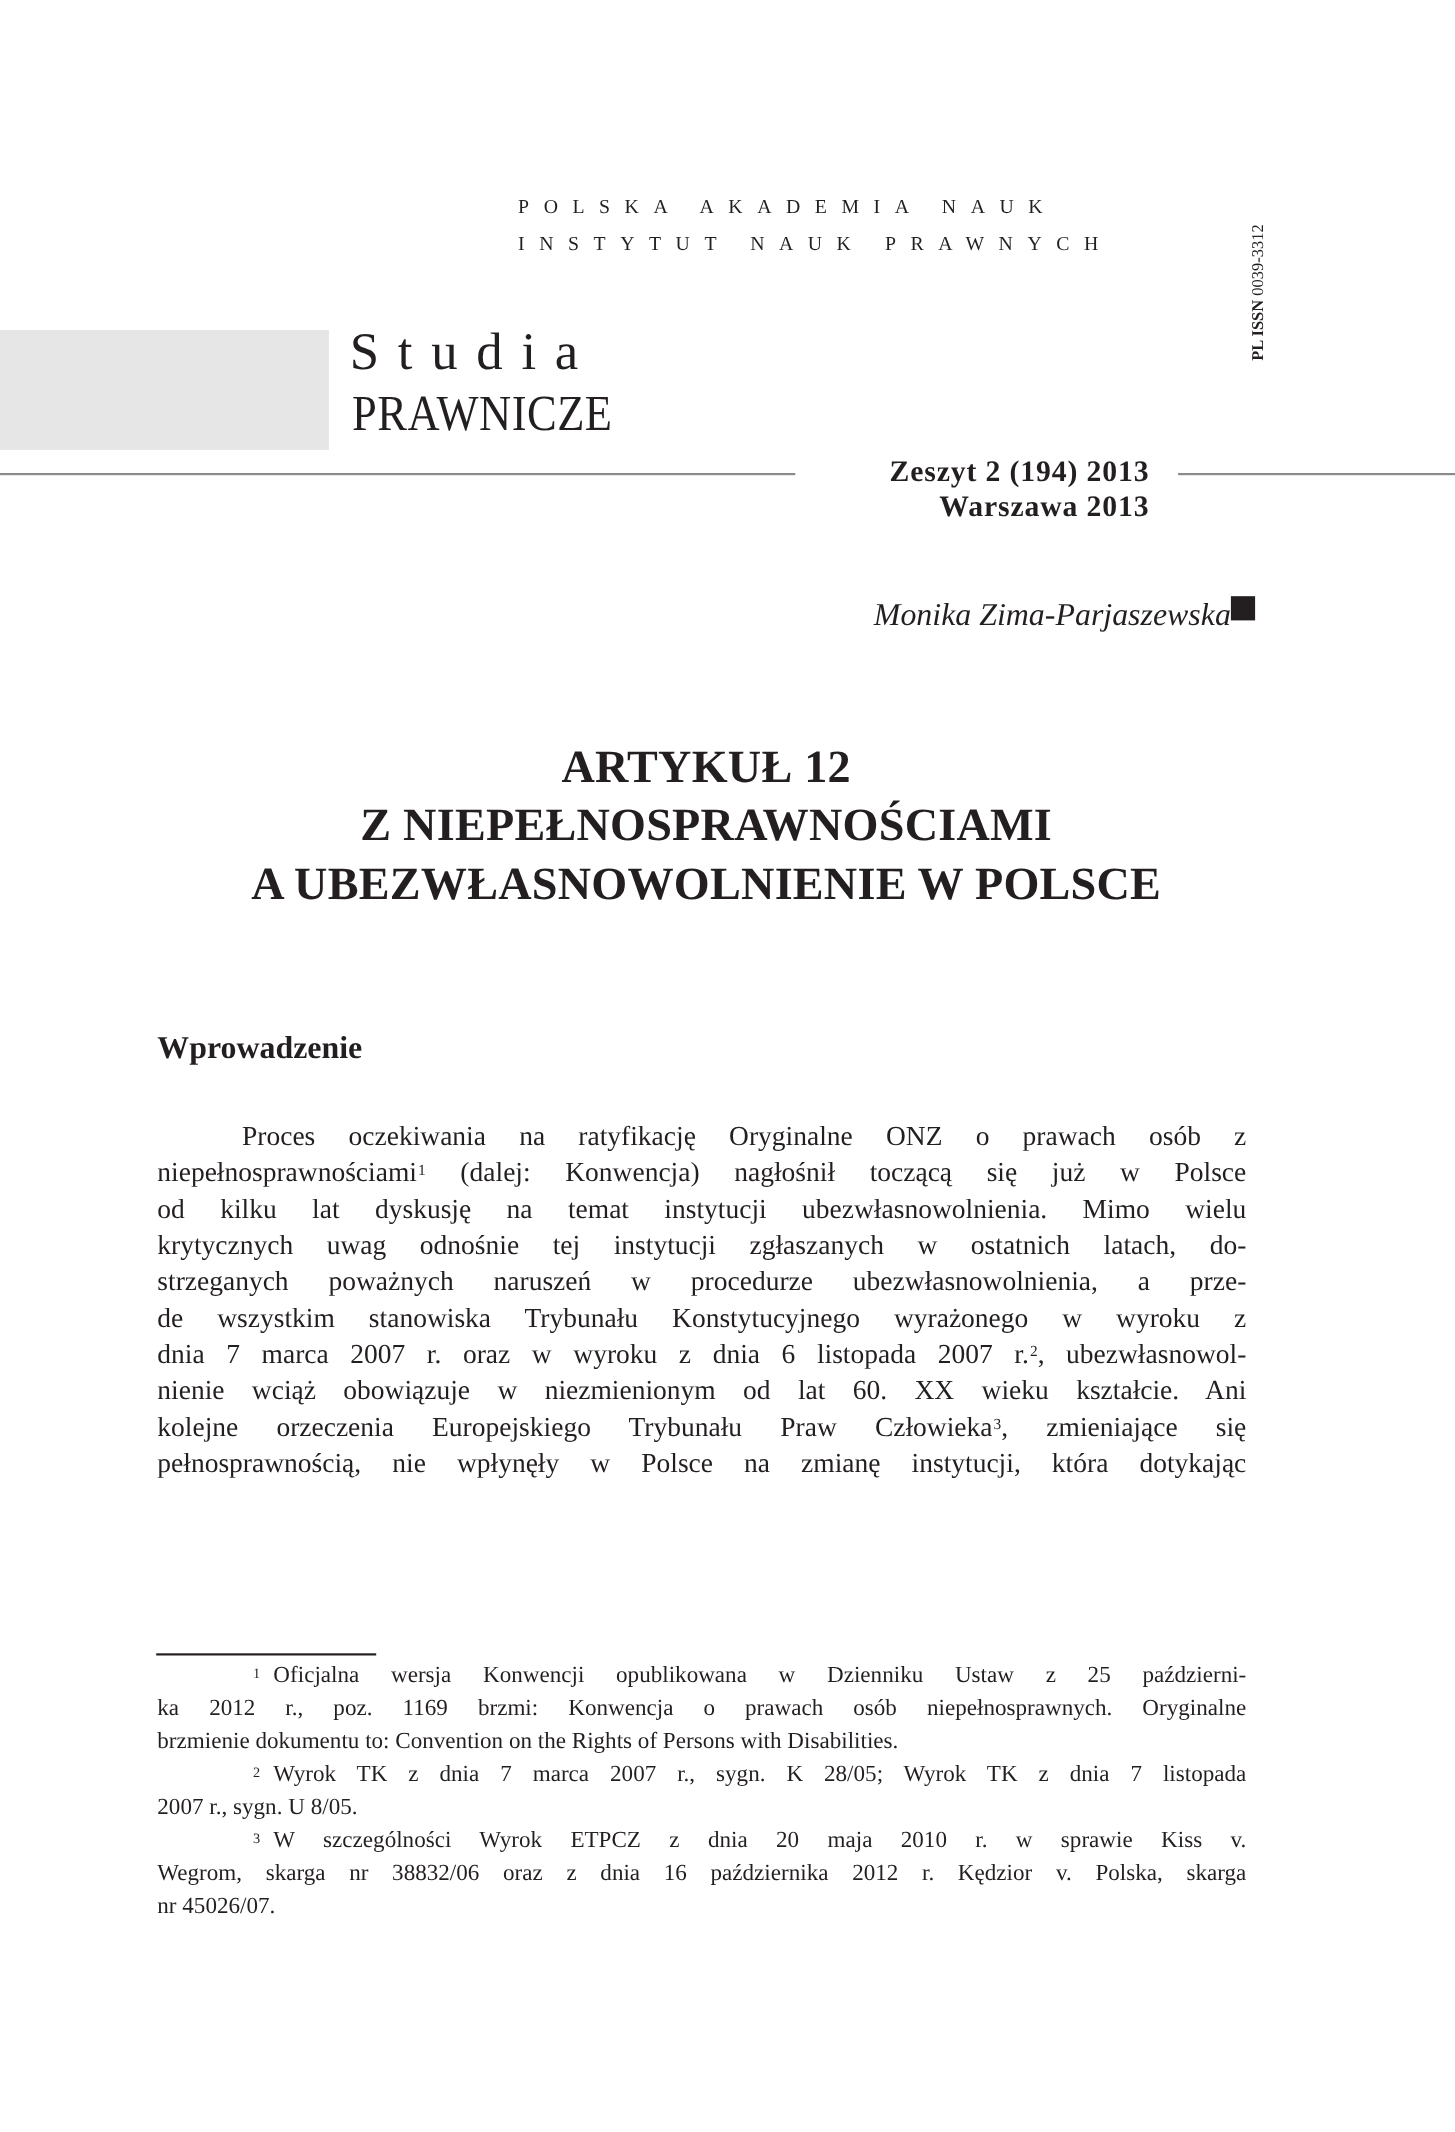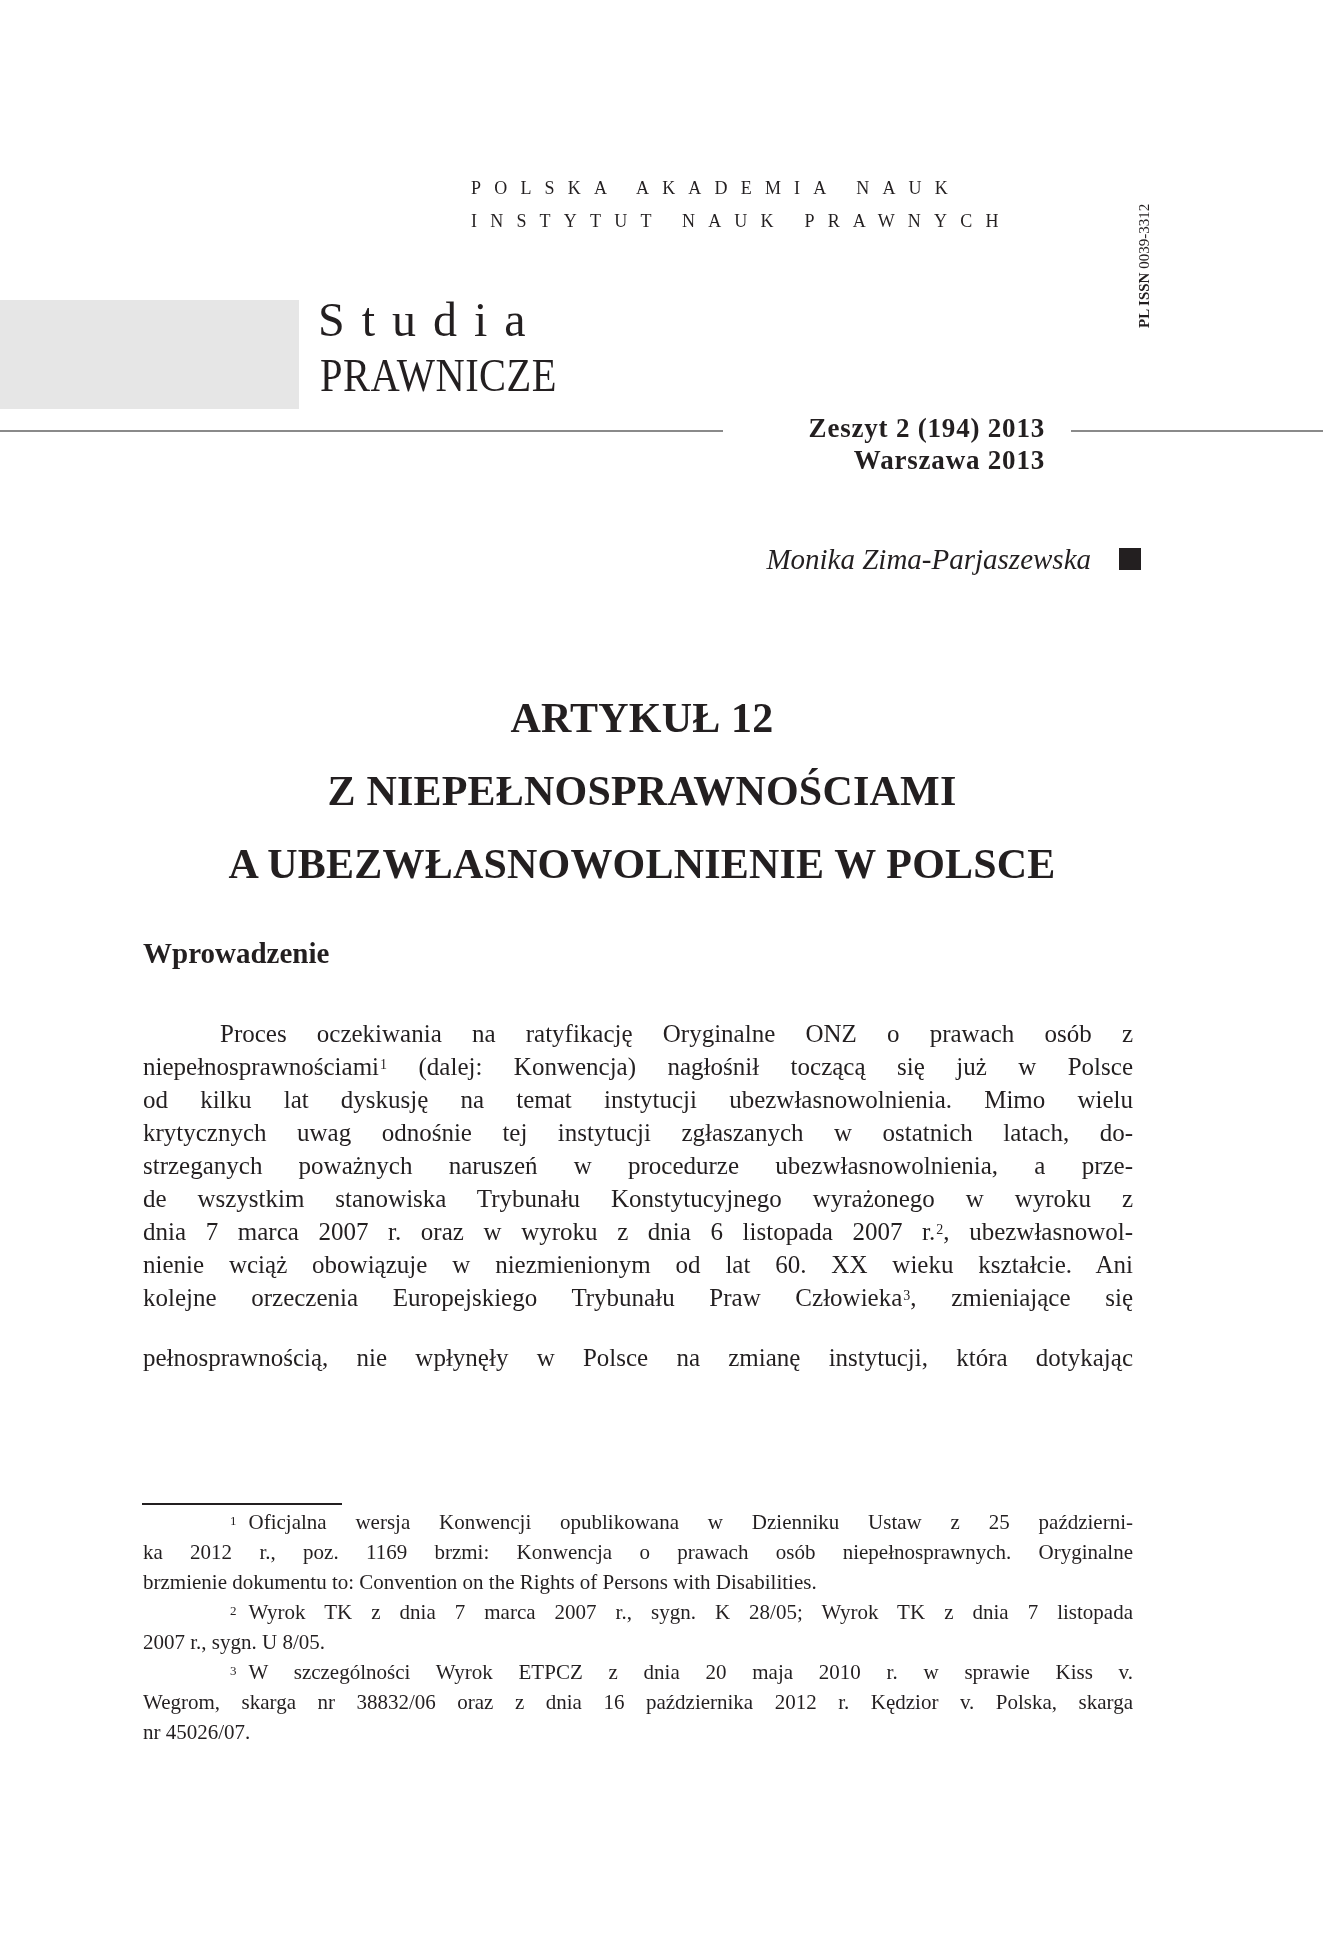--- a/index.html
+++ b/index.html
@@ -37,46 +37,46 @@
   .zeszyt, .warszawa {
     right: 278px; font-size: 27px; font-weight: bold; line-height: 32px;
     white-space: nowrap; letter-spacing: 0.8px;
   }
   .zeszyt { top: 412px; }
   .warszawa { top: 444px; margin-left: 19px; }
 
   
   .author {
     right: 182px; top: 542px; font-size: 29px; font-style: italic; line-height: 34px;
-    white-space: nowrap; display: flex; align-items: center; gap: 28px;
+    white-space: nowrap; display: flex; align-items: flex-start; gap: 0;
   }
   .author-mark { width: 22px; height: 22px; background: #231f20; display: inline-block; }
 
   
   .title {
     left: 142px; width: 1000px; top: 672px; text-align: center;
     font-size: 42px; line-height: 53px; font-weight: bold; letter-spacing: 0.2px;
   }
-  .title div { white-space: nowrap; margin-top: 20px; }
+  .title div { white-space: nowrap; }
 
   
   .section-heading {
     left: 143px; top: 936px; font-size: 29px; font-weight: bold; line-height: 34px;
     white-space: nowrap;
   }
 
   
   .body-text {
     left: 143px; width: 990px; top: 1017px; font-size: 25px; line-height: 33px;
   }
   .body-line {
     white-space: nowrap; text-align: justify; text-align-last: justify; height: 33px;
   }
   .body-line.indent { padding-left: 77px; }
-  .body-line.last { text-align-last: justify; margin-top: 27px; }
+  .body-line.last { text-align-last: justify; }
   sup.fn { font-size: 14px; vertical-align: top; position: relative; top: -2px; margin-left: 1px; }
 
   
   .fn-rule { left: 142px; top: 1503px; width: 200px; height: 1.5px; background: #231f20; }
   .footnotes {
     left: 143px; width: 990px; top: 1507px; font-size: 21px; line-height: 30px;
   }
   .fn-line { white-space: nowrap; text-align: justify; text-align-last: justify; height: 30px; }
   .fn-line.first { padding-left: 87px; }
   .fn-line.end { text-align-last: left; }

